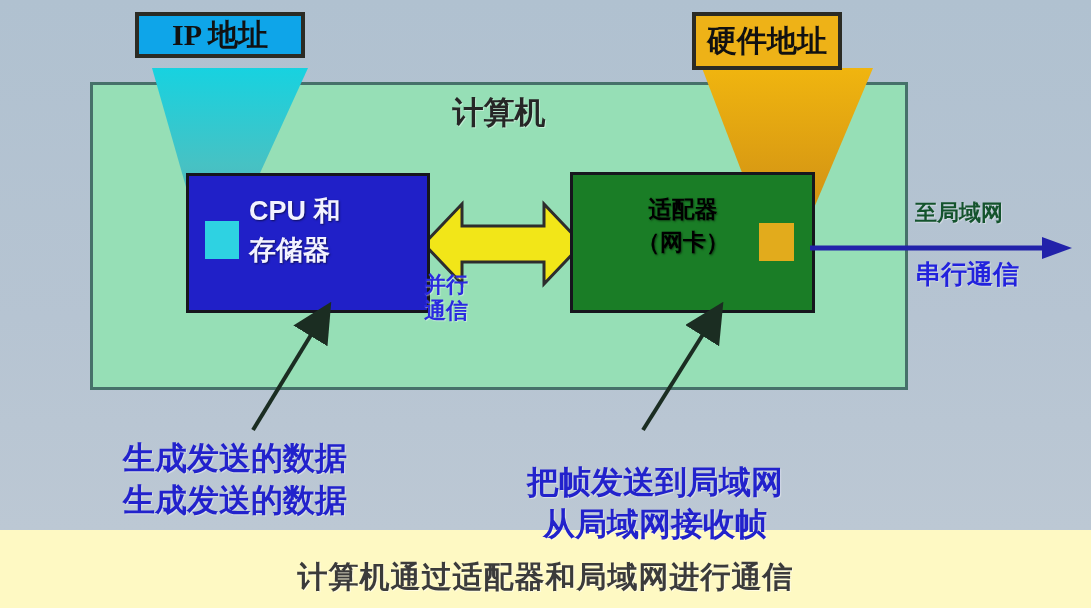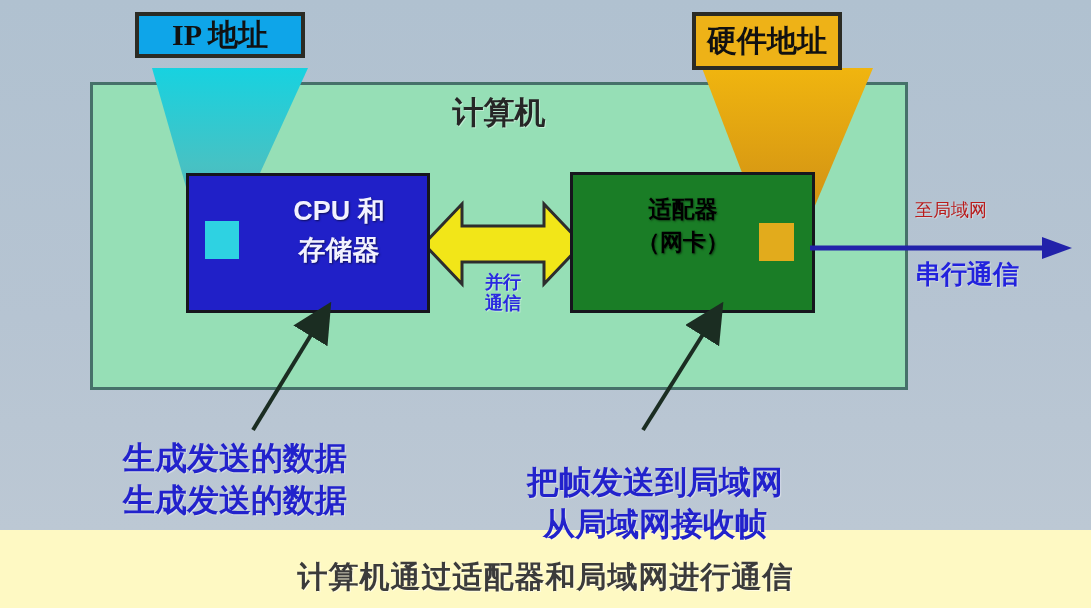--- a/index.html
+++ b/index.html
@@ -98,21 +98,21 @@
     width: 244px; height: 140px;
     background: #2020c8;
     border: 3px solid #16161d;
     box-sizing: border-box;
     z-index: 4;
   }
   .cpu-text {
     position: absolute;
     left: 60px; top: 16px;
     width: 180px;
-    text-align: center;
+    text-align: left;
     font-size: 27px;
     font-weight: bold;
     color: #f2f2ff;
     line-height: 1.45;
     text-shadow: 1px 1px 2px rgba(0,0,0,.55);
   }
   .ip-dot {
     position: absolute;
     left: 16px; top: 45px;
     width: 34px; height: 38px;
@@ -153,42 +153,42 @@
   .parallel-arrow {
     position: absolute;
     left: 424px; top: 196px;
     width: 158px; height: 96px;
     z-index: 2;
   }
   .parallel-label {
     position: absolute;
     left: 424px; top: 272px;
     width: 158px;
-    text-align: center;
-    font-size: 18px;
+    text-align: left;
+    font-size: 22px;
     font-weight: bold;
     color: #2a2ae0;
     line-height: 1.18;
     z-index: 5;
     text-shadow: 1px 1px 1px rgba(255,255,255,.45);
   }
 
   
   .serial-line {
     position: absolute;
     left: 810px; top: 228px;
     width: 262px; height: 40px;
     z-index: 5;
   }
   .serial-top {
     position: absolute;
     left: 915px; top: 198px;
-    font-size: 18px;
-    font-weight: normal;
-    color: #b91c1c;
+    font-size: 22px;
+    font-weight: bold;
+    color: #14532d;
     text-shadow: 1px 1px 1px rgba(255,255,255,.4);
     z-index: 6;
   }
   .serial-bottom {
     position: absolute;
     left: 915px; top: 257px;
     font-size: 26px;
     font-weight: bold;
     color: #2222dd;
     text-shadow: 1px 1px 1px rgba(255,255,255,.4);

